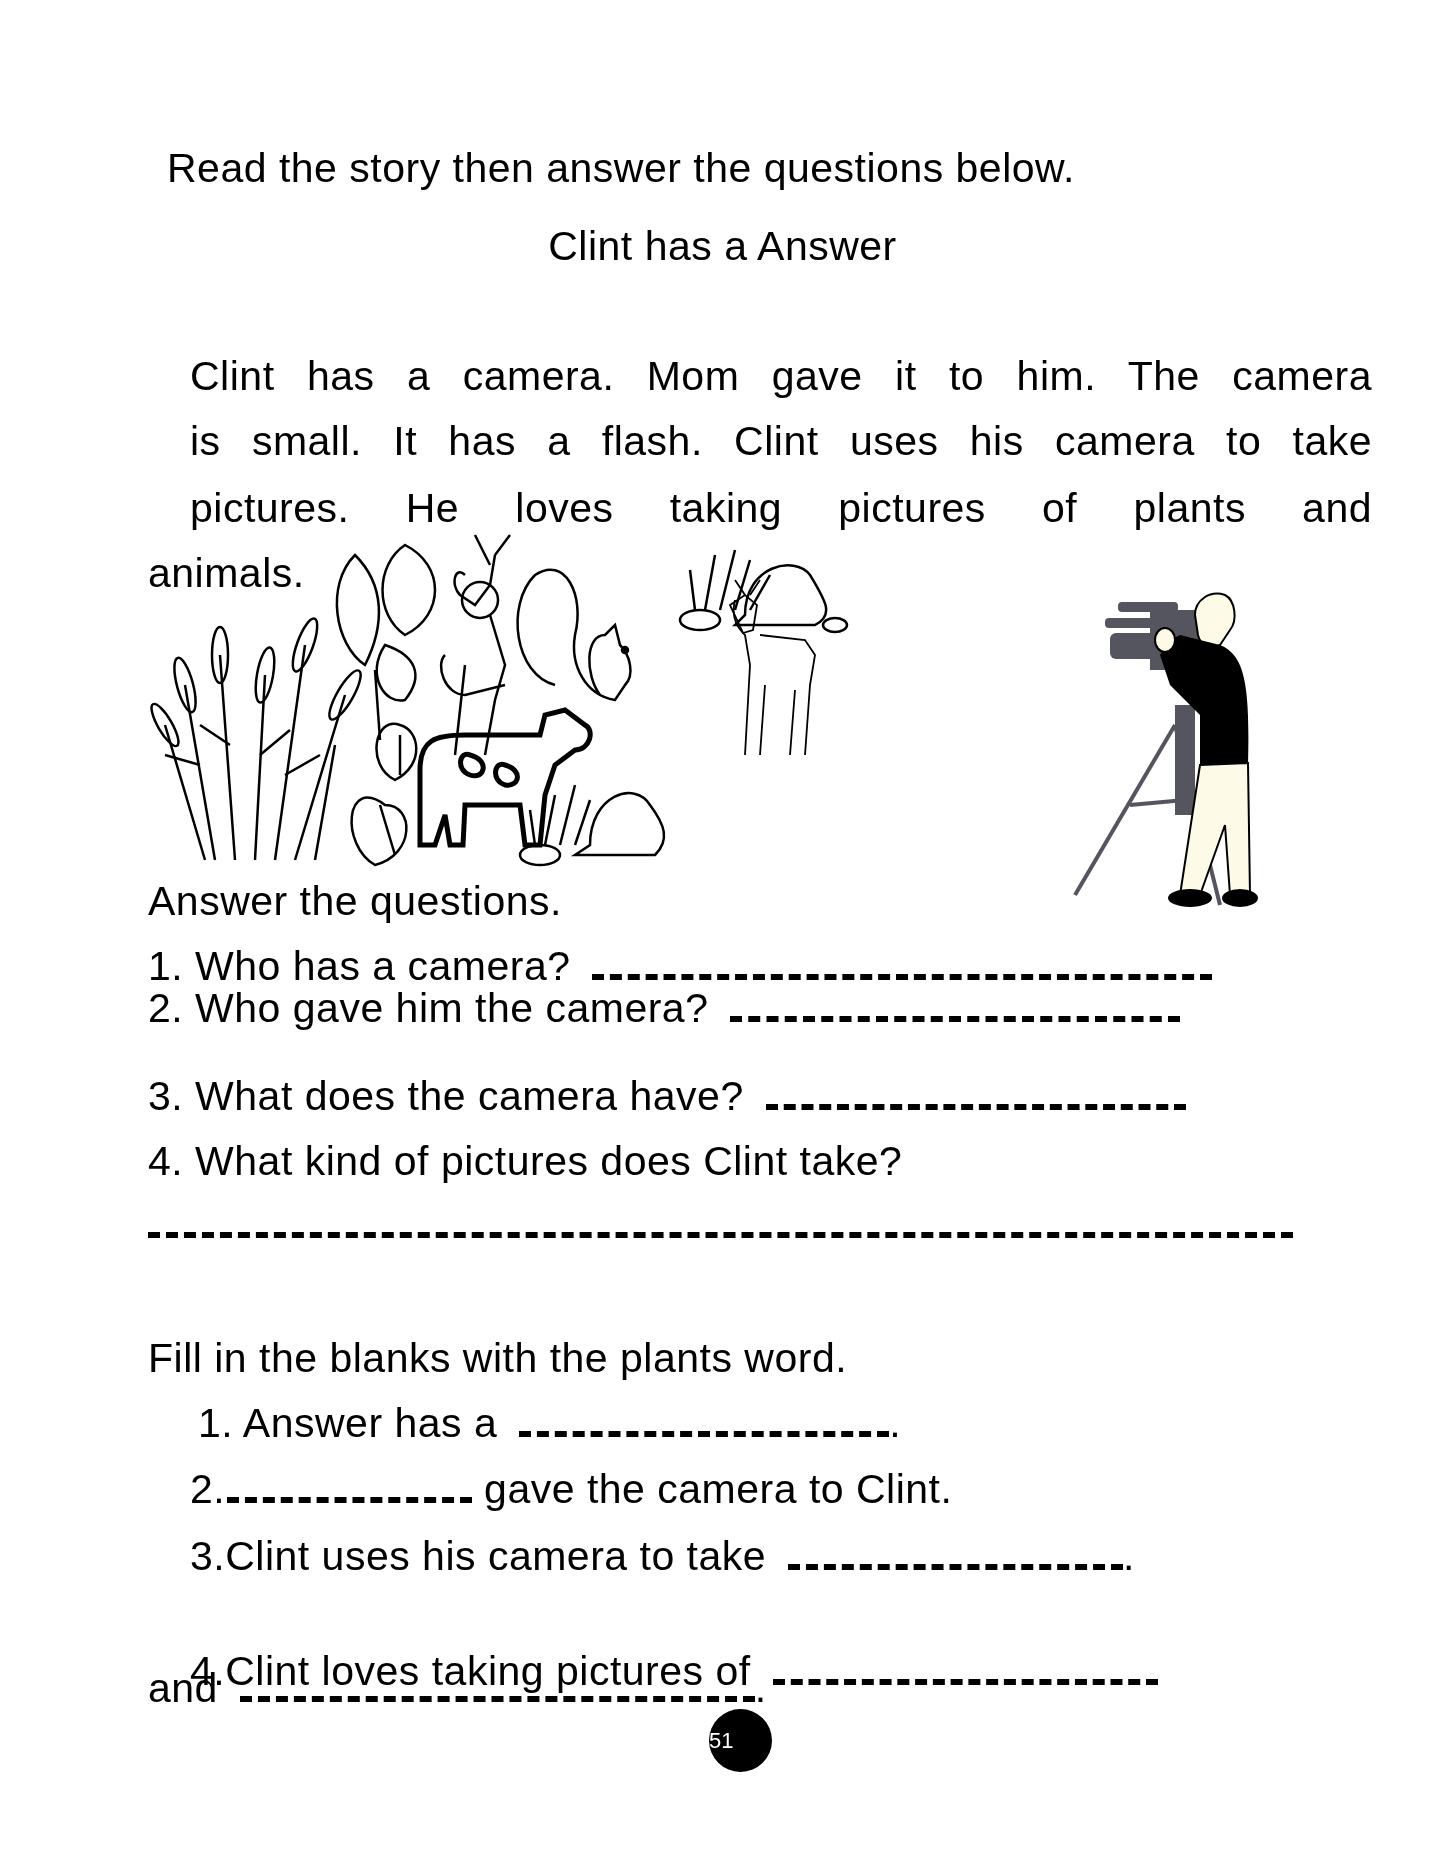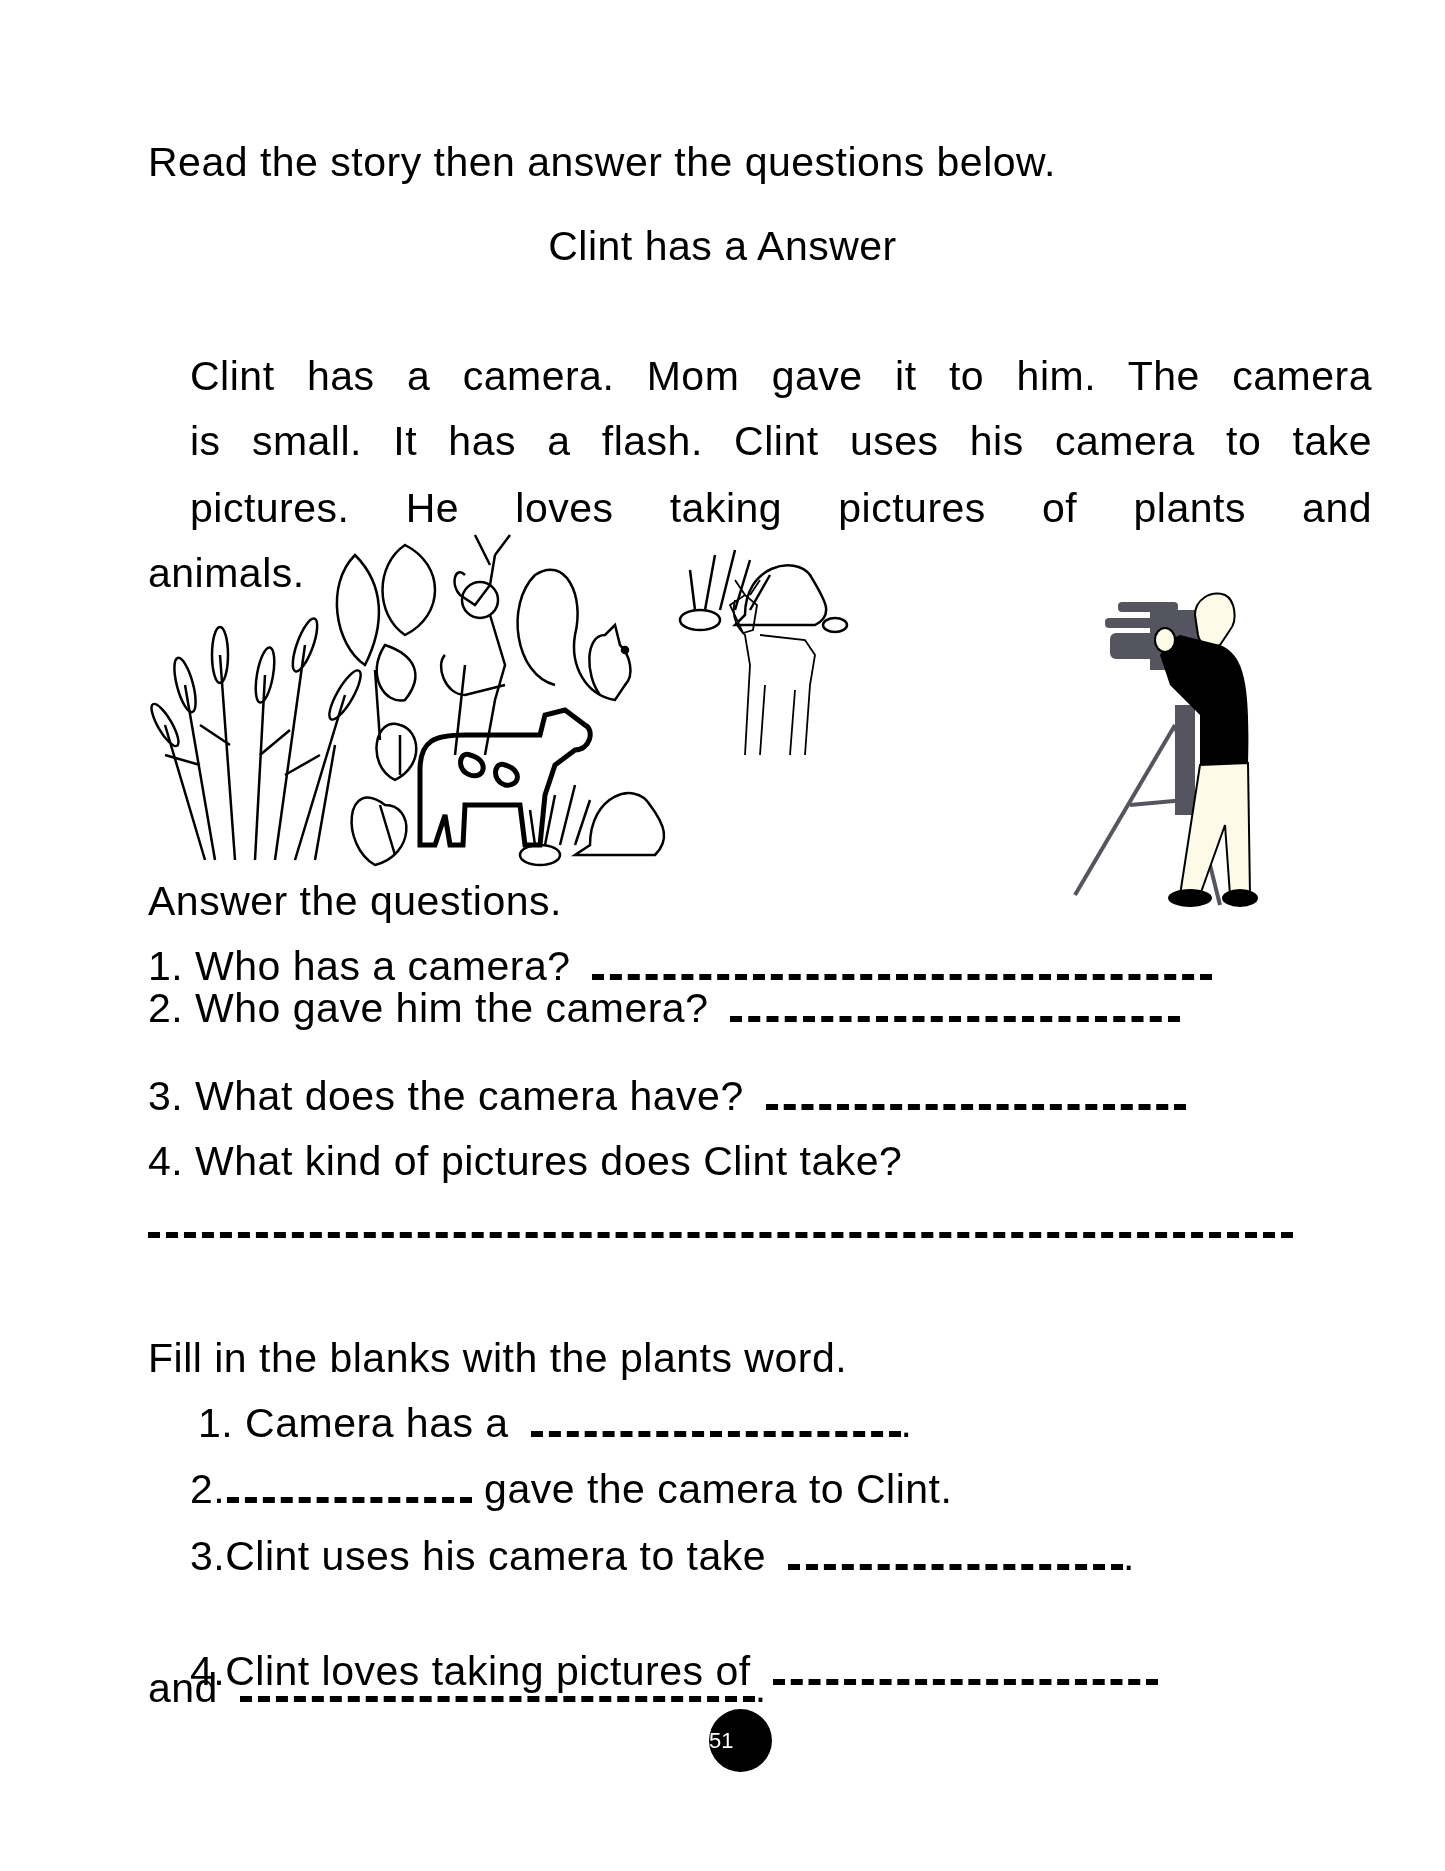--- a/index.html
+++ b/index.html
@@ -12,21 +12,21 @@
   .illus { position:absolute; }
   .page-num { position:absolute; left:709px; top:1709px; width:63px; height:63px; border-radius:50%;
               background:#000; color:#fff; font-size:22px; text-align:left; line-height:63px;
               font-family:"Liberation Sans", sans-serif; }
 </style>
 </head>
 <body>
 
 <div>
 
-  <div class="line" style="top:138px;">Read the story then answer the questions below.</div>
+  <div class="line" style="top:144px;margin-left:19px;">Read the story then answer the questions below.</div>
   <div class="line center" style="top:222px;">Clint has a Answer</div>
 
   <div>
     <div class="line just" style="top:352px;">Clint has a camera. Mom gave it to him. The camera</div>
     <div class="line just" style="top:417px;">is small. It has a flash. Clint uses his camera to take</div>
     <div class="line just" style="top:484px;">pictures. He loves taking pictures of plants and</div>
     <div class="line" style="top:549px;">animals.</div>
   </div>
 
   <svg class="illus" style="left:145px;top:525px;" width="850" height="345" viewBox="0 0 850 345" fill="none" stroke="#000" stroke-width="2.5">
@@ -145,21 +145,21 @@
     <div class="line" style="top:1200px;">
       <span class="blank" style="width:1145px;margin-left:0;"></span>
     </div>
   </div>
 
   <div>
     <div class="line" style="top:1334px;">Fill in the blanks with the plants word.</div>
 
     <div class="line" style="top:1399px;left:198px;">
       <span>1.</span>
-      <span>Camera has a</span>
+      <span>Answer has a</span>
       <span class="blank" style="width:370px;"></span><span>.</span>
     </div>
     <div class="line" style="top:1465px;left:190px;">
       <span>2.</span><span class="blank" style="width:245px;margin-left:2px;"></span>
       <span>gave the camera to Clint.</span>
     </div>
     <div class="line" style="top:1532px;left:190px;">
       <span>3.</span><span>Clint uses his camera to take</span>
       <span class="blank" style="width:335px;"></span><span>.</span>
     </div>

